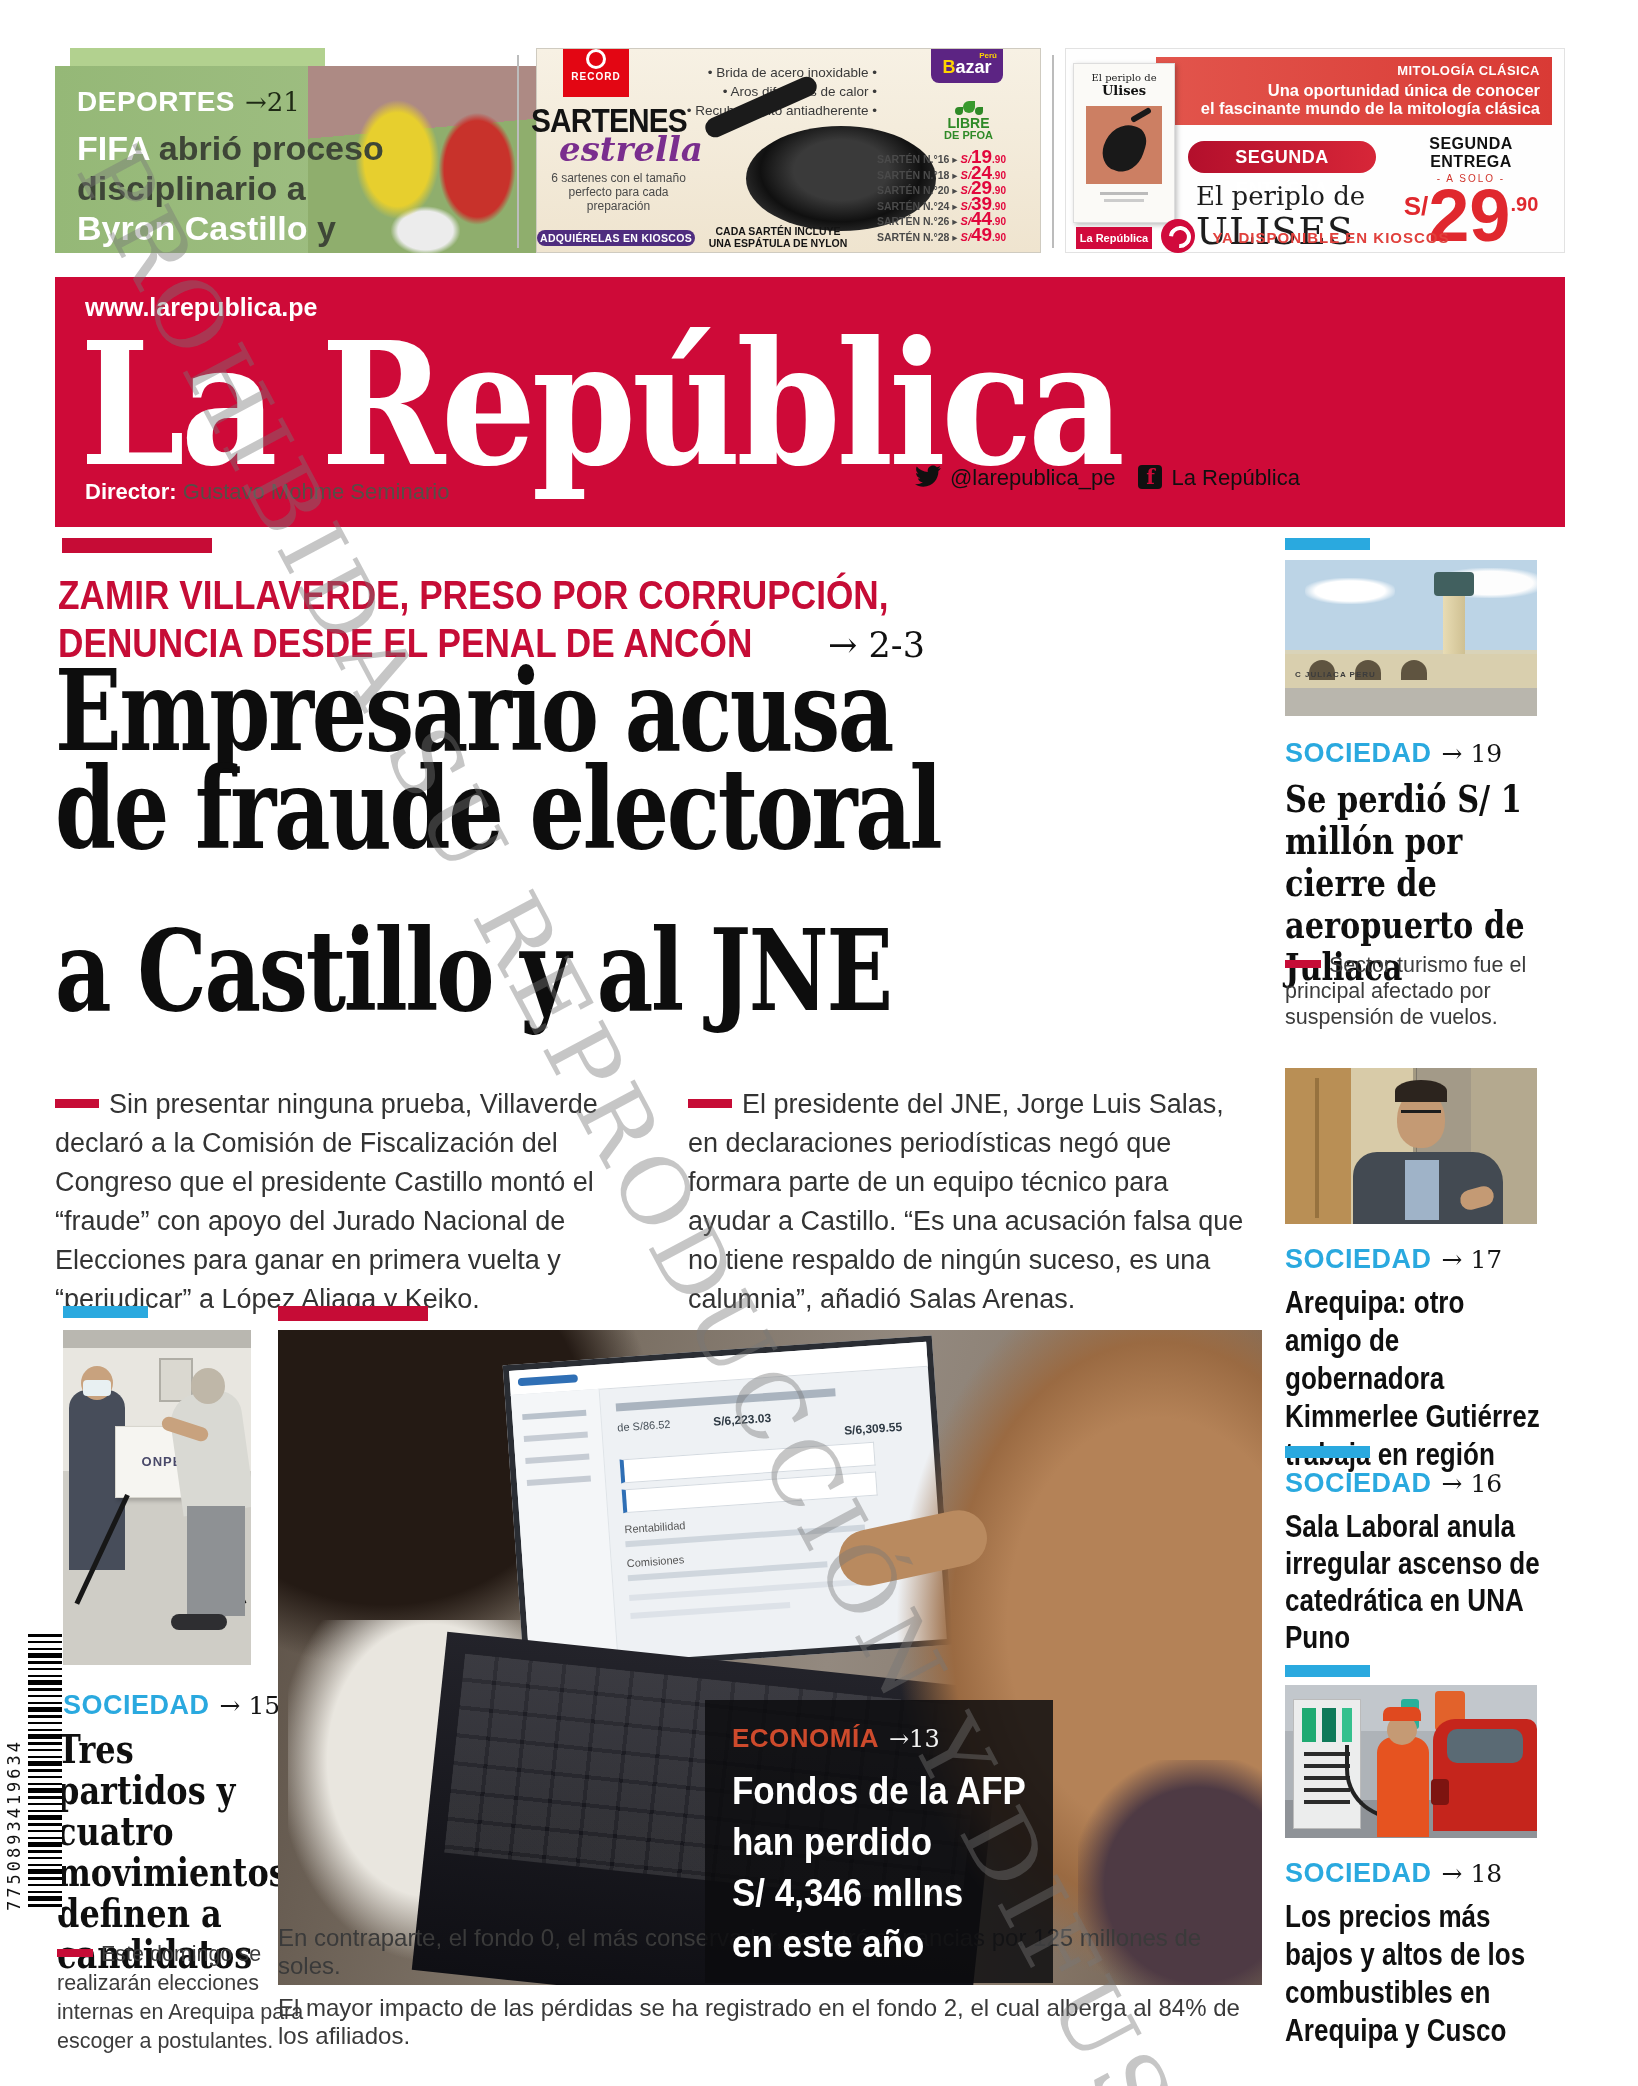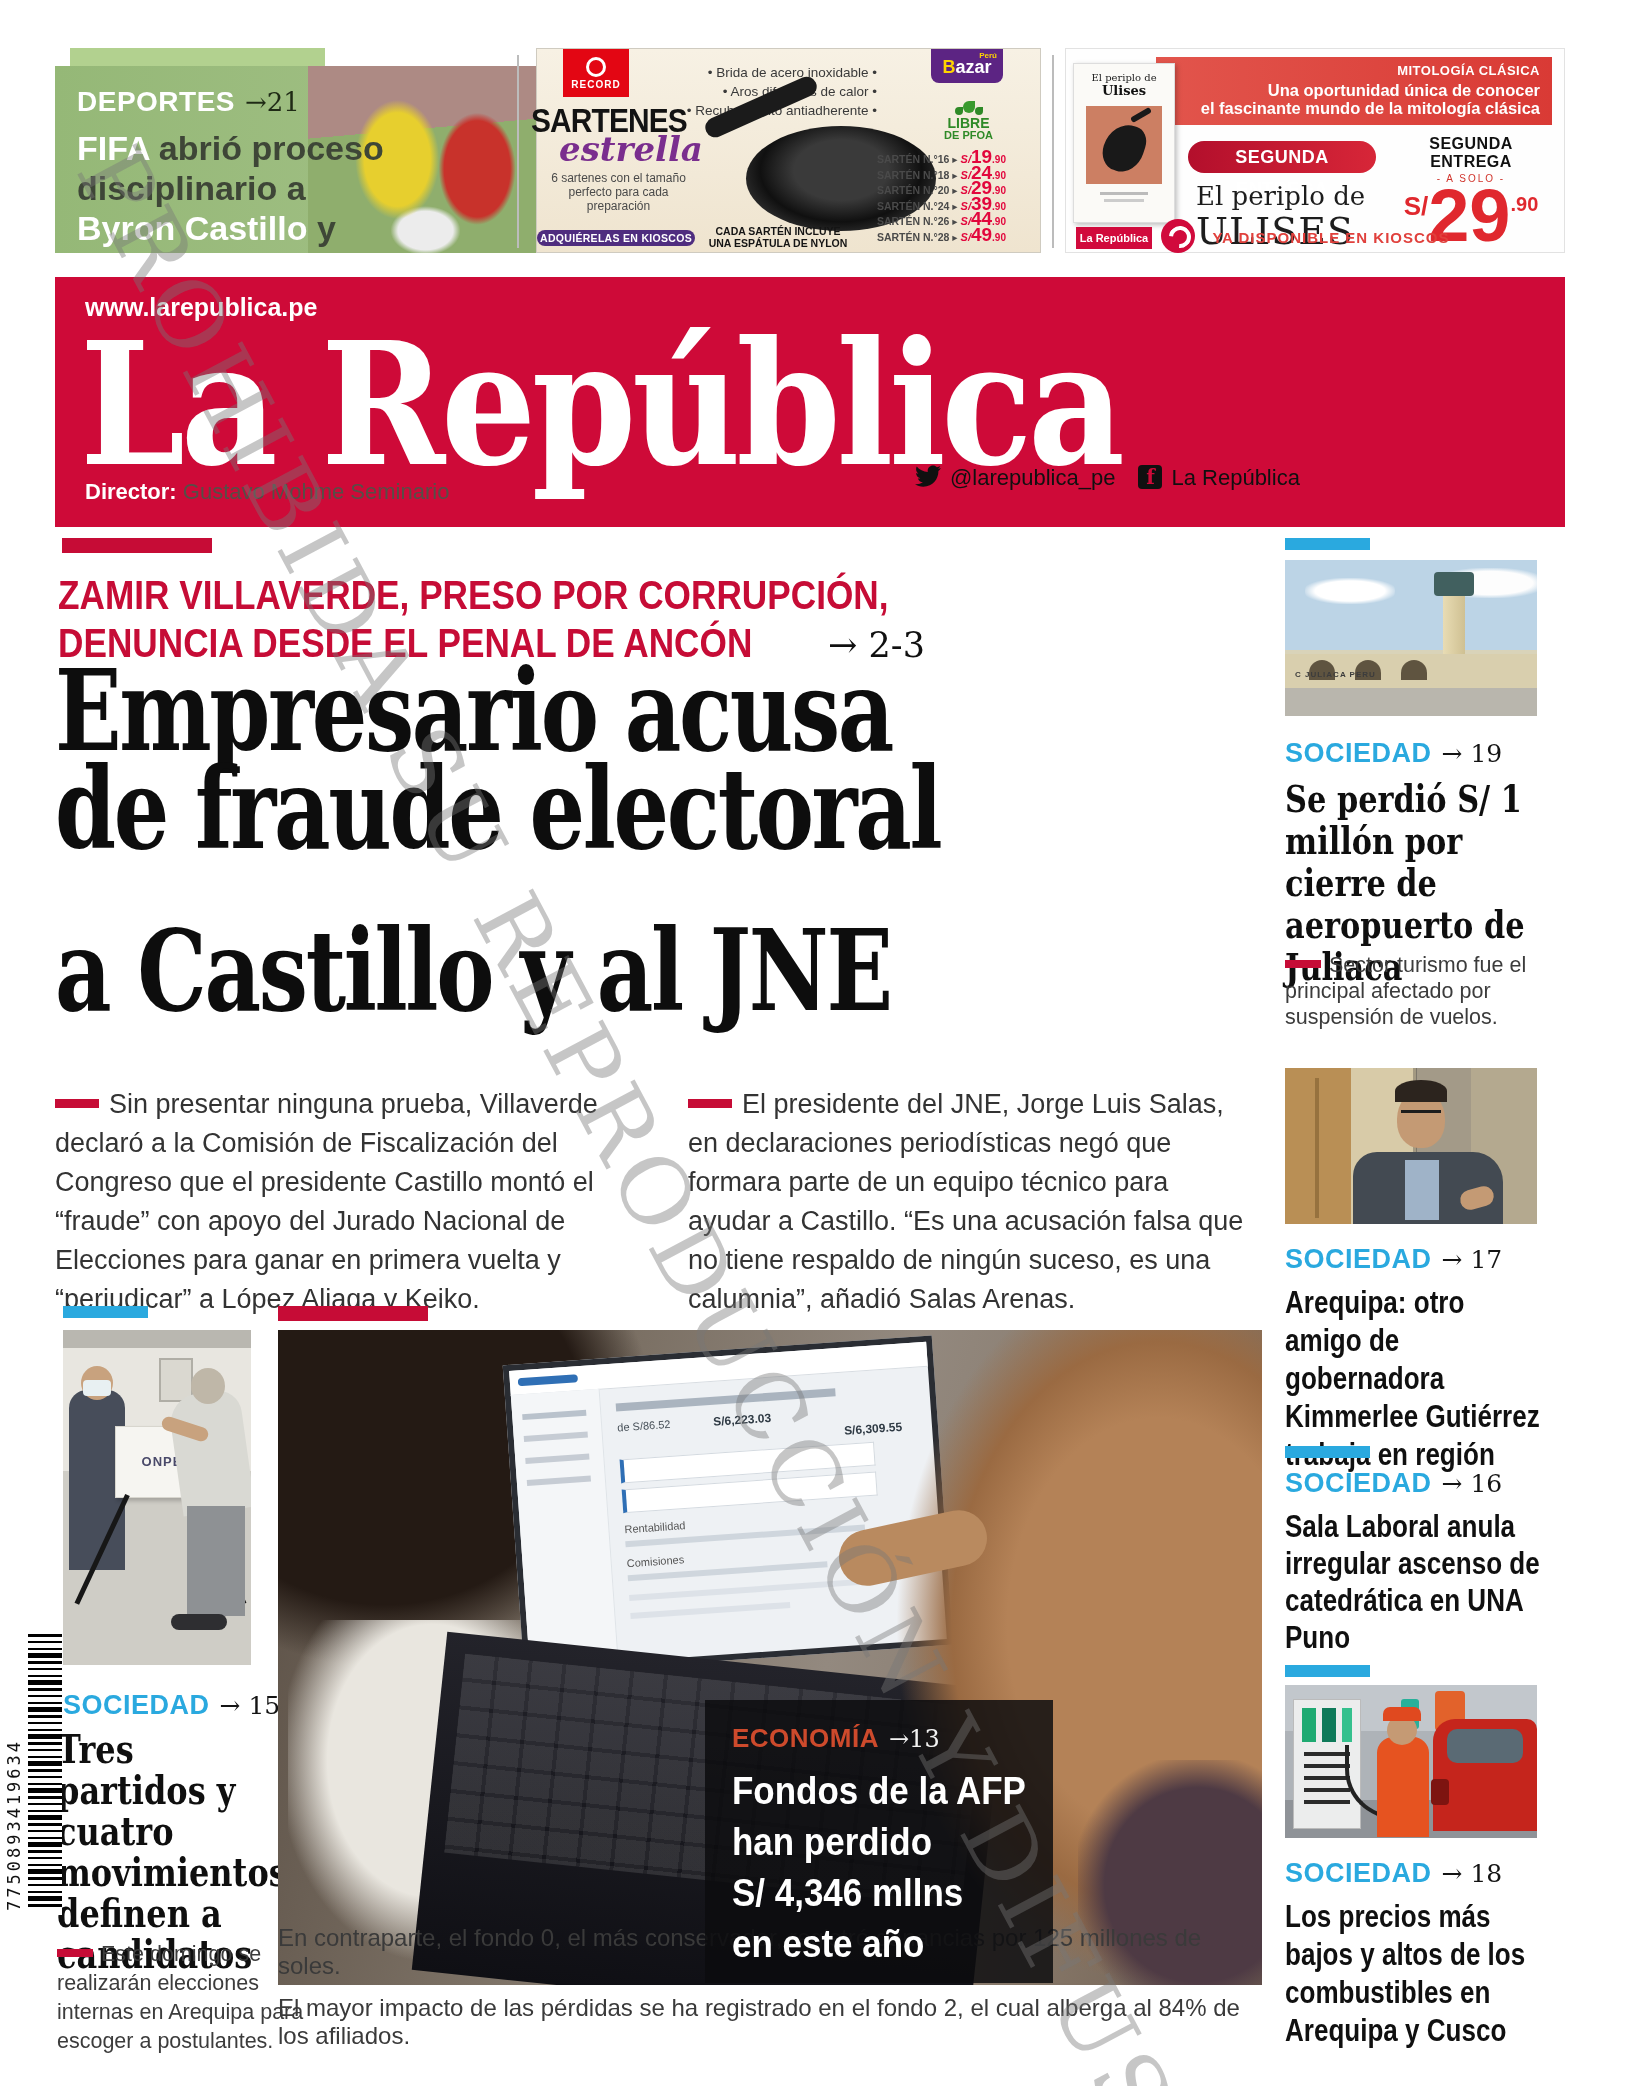--- a/index.html
+++ b/index.html
@@ -51,21 +51,21 @@
       </div>
       <div class="abs b" style="left:22px;top:62px;width:330px;font-size:34px;line-height:40px;color:#3e4637;">
         <span style="color:#fff;">FIFA</span><span> abrió proceso disciplinario a </span><span style="color:#fff;">Byron Castillo</span><span> y </span><span style="color:#fff;">Ecuador</span>
       </div>
     </div>
   </div>
 
   <div class="abs" style="left:517px;top:55px;width:2px;height:193px;background:#bcbcbc;"></div>
 
   <div class="abs" style="left:536px;top:48px;width:505px;height:205px;background:linear-gradient(180deg,#f7f1e4,#efe4cf);border:1px solid #cfcbc0;box-sizing:border-box;">
-    <div class="abs" style="left:26px;top:0;width:66px;height:48px;background:#e30613;display:flex;flex-direction:column;align-items:center;justify-content:center;gap:2px;">
+    <div class="abs" style="left:26px;top:0;width:66px;height:48px;background:#e30613;display:flex;flex-direction:column;align-items:center;gap:2px;">
       <span style="width:14px;height:14px;border:3px solid #fff;border-radius:50%;display:block;"></span>
       <span class="b" style="color:#fff;font-size:10px;letter-spacing:1px;">RECORD</span>
     </div>
     <div class="abs b nowrap" style="left:-6px;top:52px;font-size:34px;color:#131313;letter-spacing:-1px;"><span class="cx cx88">SARTENES</span></div>
     <div class="abs serif b nowrap" style="left:22px;top:80px;font-size:34px;font-style:italic;color:#7a2e8e;">estrella</div>
     <div class="abs" style="left:90px;top:14px;width:250px;text-align:right;font-size:13.5px;line-height:19px;color:#3a3a3a;">
       <div>• Brida de acero inoxidable •</div>
       <div>• Aros difusores de calor •</div>
       <div>• Recubrimiento antiadherente •</div>
     </div>

